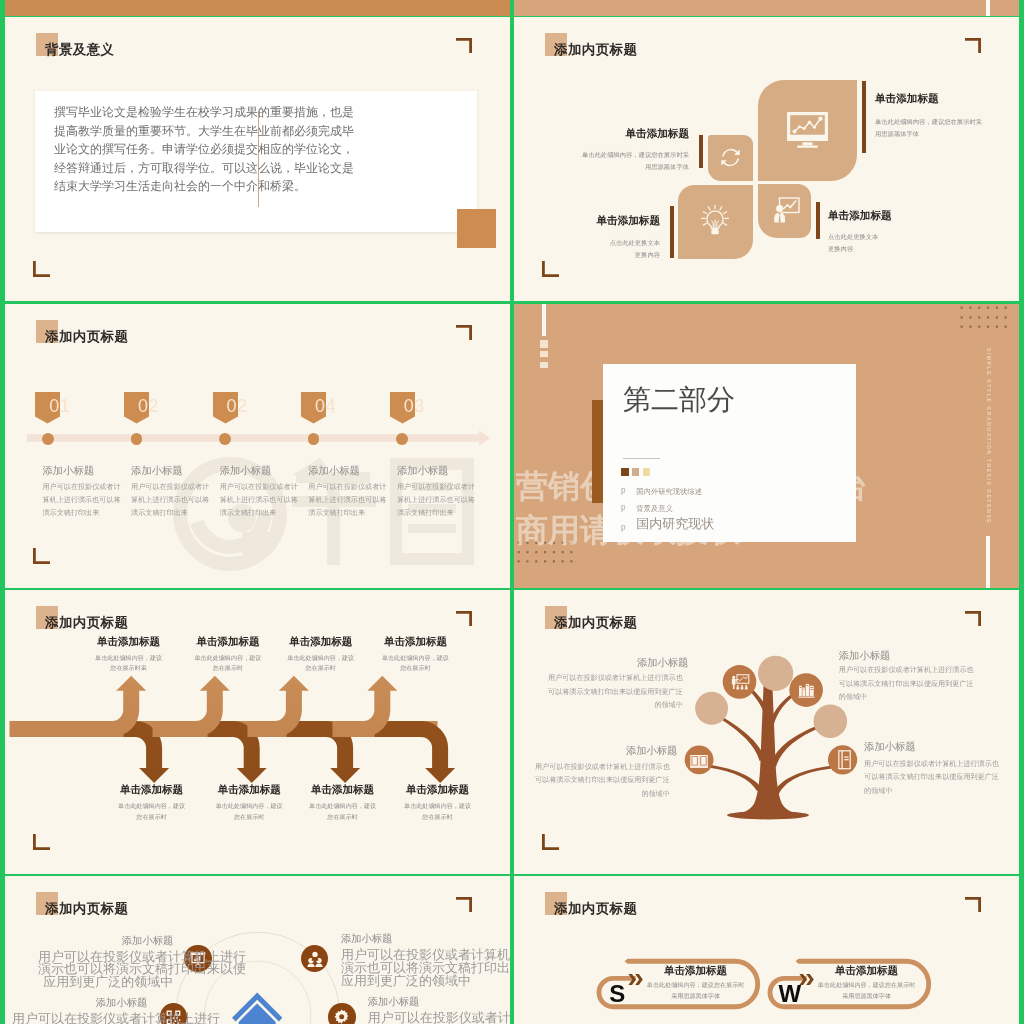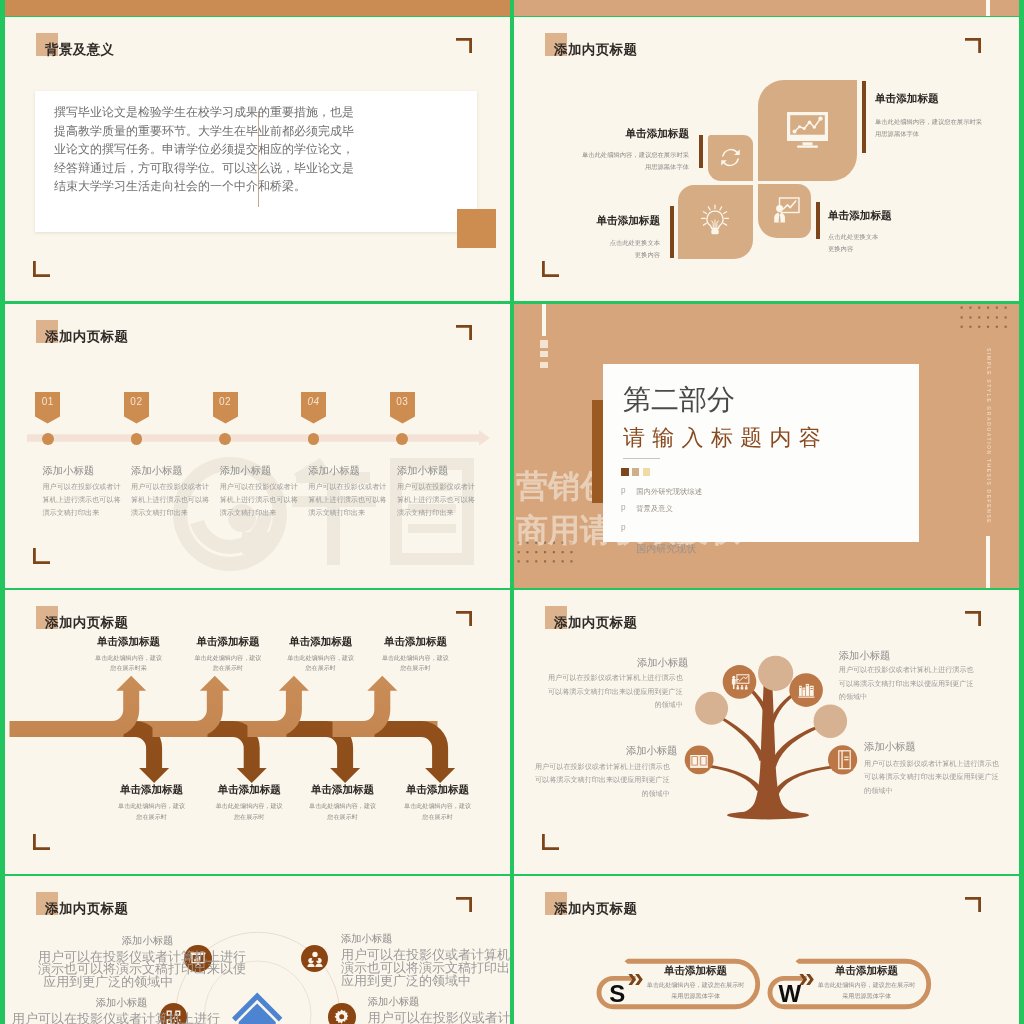--- a/index.html
+++ b/index.html
@@ -24,22 +24,22 @@
   .s1-sq{position:absolute;background:#cd8d51;}
 
   
   .petal{position:absolute;background:#d6ac84;}
   .vbar{position:absolute;background:#7d451a;width:4.3px;}
   .s2-h{position:absolute;white-space:nowrap;font-size:10.6px;line-height:12px;font-weight:700;color:#2a2724;}
   .s2-b{position:absolute;font-size:6.3px;line-height:1.95;color:#8a8a8a;white-space:pre;}
 
   
   .s3-flag{position:absolute;}
-  .s3-num{position:absolute;width:31px;text-align:center;font-size:10px;color:#f7e3cf;
-          font-family:"Liberation Sans",sans-serif;letter-spacing:.5px;}
+  .s3-num{position:absolute;width:31px;text-align:center;font-size:18px;color:#f7e3cf;
+          font-family:"Liberation Sans",sans-serif;letter-spacing:.5px;padding-left:12px;}
   .s3-dot{position:absolute;width:11.8px;height:11.8px;border-radius:50%;background:#cd8d51;}
   .s3-h{position:absolute;white-space:nowrap;font-size:10.3px;line-height:11px;color:#8b8b8b;}
   .s3-b{position:absolute;font-size:7.1px;line-height:13.2px;color:#9a9a9a;white-space:pre;}
   .s4-card{position:absolute;background:#fdfdfb;}
   .s4-wm{position:absolute;color:rgba(255,255,255,.45);font-weight:700;white-space:nowrap;}
 
   
   .s5-h{position:absolute;font-size:10.5px;line-height:11px;font-weight:700;color:#2a2724;white-space:nowrap;}
   .s5-b{position:absolute;font-size:6.1px;line-height:10.8px;color:#8a8a8a;text-align:center;white-space:pre;}
 
@@ -234,21 +234,21 @@
     <div class="s3-num" style="left:207.5px;top:92px;width:25px;">02</div>
     <div class="s3-dot" style="left:214.1px;top:129.2px;"></div>
     <div class="s3-h" style="left:214.7px;top:160.5px;">添加小标题</div>
     <div class="s3-b" style="left:214.7px;top:177px;">用户可以在投影仪或者计
 算机上进行演示也可以将
 演示文稿打印出来</div>
 
     <svg class="s3-flag" style="left:296.1px;top:88px;" width="25" height="32" viewBox="0 0 25 32">
         <path d="M0 0 H25 V24.5 L12.5 31.5 L0 24.5 Z" fill="#cd8d51"></path>
       </svg>
-    <div class="s3-num" style="left:296.1px;top:92px;width:25px;font-style:italic;">04</div>
+    <div class="s3-num" style="left:296.1px;top:92px;width:25px;">04</div>
     <div class="s3-dot" style="left:302.7px;top:129.2px;"></div>
     <div class="s3-h" style="left:303.3px;top:160.5px;">添加小标题</div>
     <div class="s3-b" style="left:303.3px;top:177px;">用户可以在投影仪或者计
 算机上进行演示也可以将
 演示文稿打印出来</div>
 
     <svg class="s3-flag" style="left:384.7px;top:88px;" width="25" height="32" viewBox="0 0 25 32">
         <path d="M0 0 H25 V24.5 L12.5 31.5 L0 24.5 Z" fill="#cd8d51"></path>
       </svg>
     <div class="s3-num" style="left:384.7px;top:92px;width:25px;">03</div>
@@ -320,36 +320,34 @@
     <div style="position:absolute;left:472.3px;top:44.2px;writing-mode:vertical-rl;font-size:5px;
                 letter-spacing:1.6px;color:#eed4ba;white-space:nowrap;font-weight:700;">SIMPLE STYLE GRADUATION THESIS DEFENSE</div>
 
     <div class="s4-wm" style="left:2px;top:166px;font-size:32px;line-height:1.06;
                 color:rgba(247,243,234,0.55);"><span>营销创意服务与协作平台</span></div>
     <div class="s4-wm" style="left:2px;top:210px;font-size:32px;line-height:1.06;
                 color:rgba(247,243,234,0.55);"><span>商用请获取授权</span></div>
 
     <div style="position:absolute;left:77.5px;top:96px;width:12.2px;height:103px;background:#9a5a22;"></div>
 
-    <div class="s4-card" style="left:88.7px;top:59.7px;width:316px;height:178px;">
+    <div class="s4-card" style="left:88.7px;top:59.7px;width:253px;height:178px;">
       <div style="position:absolute;left:20.3px;top:21px;font-size:28px;line-height:30px;color:#4a4a4a;
                   white-space:nowrap;">第二部分</div>
-      <div style="position:absolute;left:20.3px;top:61px;font-size:22px;line-height:26px;color:#8a4a20;
-                  white-space:nowrap;letter-spacing:0.6px;">请 输 入 标 题 内 容</div>
       <div style="position:absolute;left:20.3px;top:94.1px;width:37px;height:1px;background:#c9c4bc;"></div>
       <div style="position:absolute;left:18.8px;top:104.6px;width:7.8px;height:7.7px;background:#7d451a;"></div>
       <div style="position:absolute;left:29.4px;top:104.6px;width:7px;height:7.7px;background:#cfae8c;"></div>
       <div style="position:absolute;left:39.9px;top:104.6px;width:7.4px;height:7.7px;background:#f0dba4;"></div>
 
       <div style="position:absolute;left:18.2px;top:122px;font-size:8.2px;color:#b2a89c;">p</div>
       <div style="position:absolute;left:33.6px;top:123px;font-size:7.3px;color:#9a9188;white-space:nowrap;">国内外研究现状综述</div>
       <div style="position:absolute;left:18.2px;top:139.4px;font-size:8.2px;color:#b2a89c;">p</div>
       <div style="position:absolute;left:33.6px;top:140.4px;font-size:7.3px;color:#9a9188;white-space:nowrap;">背景及意义</div>
       <div style="position:absolute;left:18.2px;top:158.9px;font-size:8.2px;color:#b2a89c;">p</div>
-      <div style="position:absolute;left:33.6px;top:178px;font-size:10px;color:#9a9188;white-space:nowrap;">国内研究现状</div>
+      <div style="position:absolute;left:33.6px;top:151px;font-size:13px;color:#9a9188;white-space:nowrap;">国内研究现状</div>
     </div>
   </div>
 
   <div class="slide" style="left:5px;top:590px;width:505px;height:284px;">
     <div class="ttl-wrap" style="top:16px;">
       <div class="ttl-badge"></div>
       <div class="ttl-text">添加内页标题</div>
     </div>
     <svg class="corner-tr" style="left:451px;top:21px;" width="18" height="16" viewBox="0 0 18 16">
       <path d="M0 0 H16 V15 H13.2 V2.8 H0 Z" fill="#7d451a"></path>

